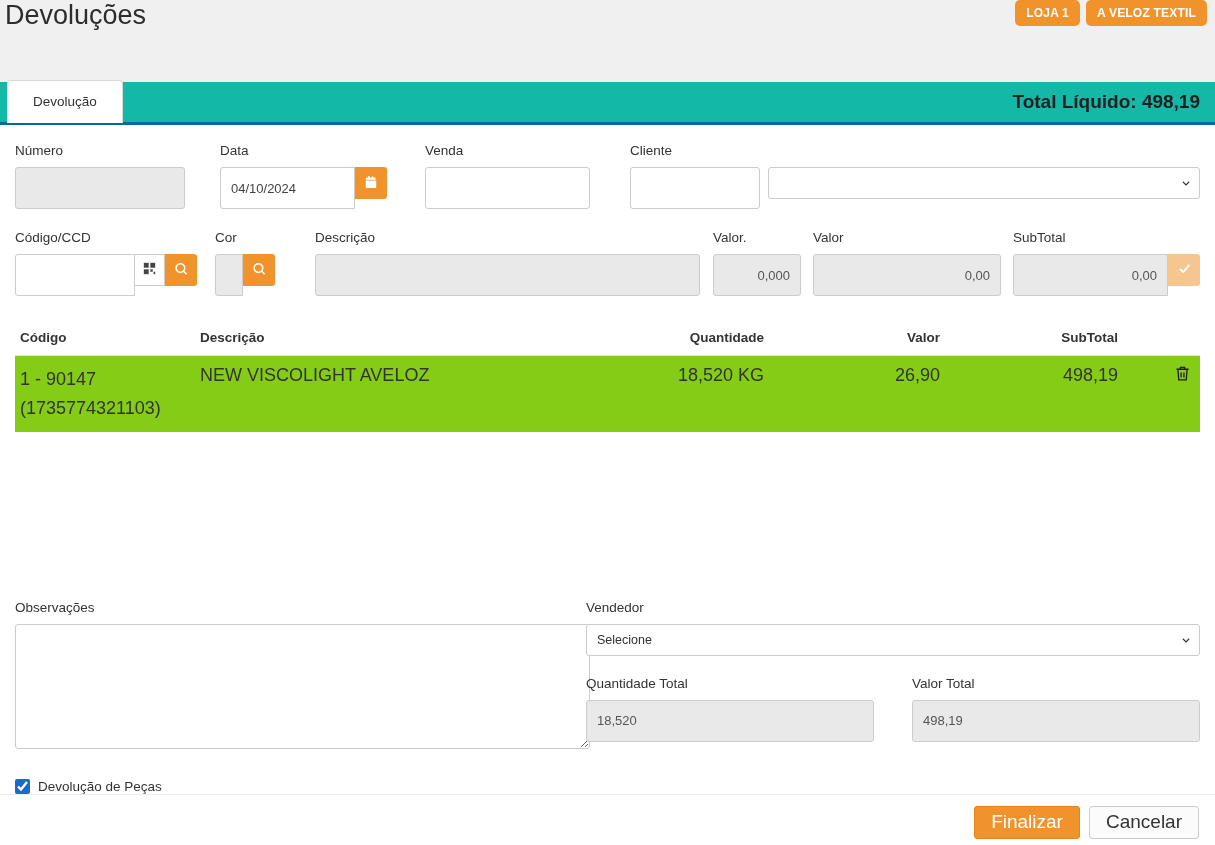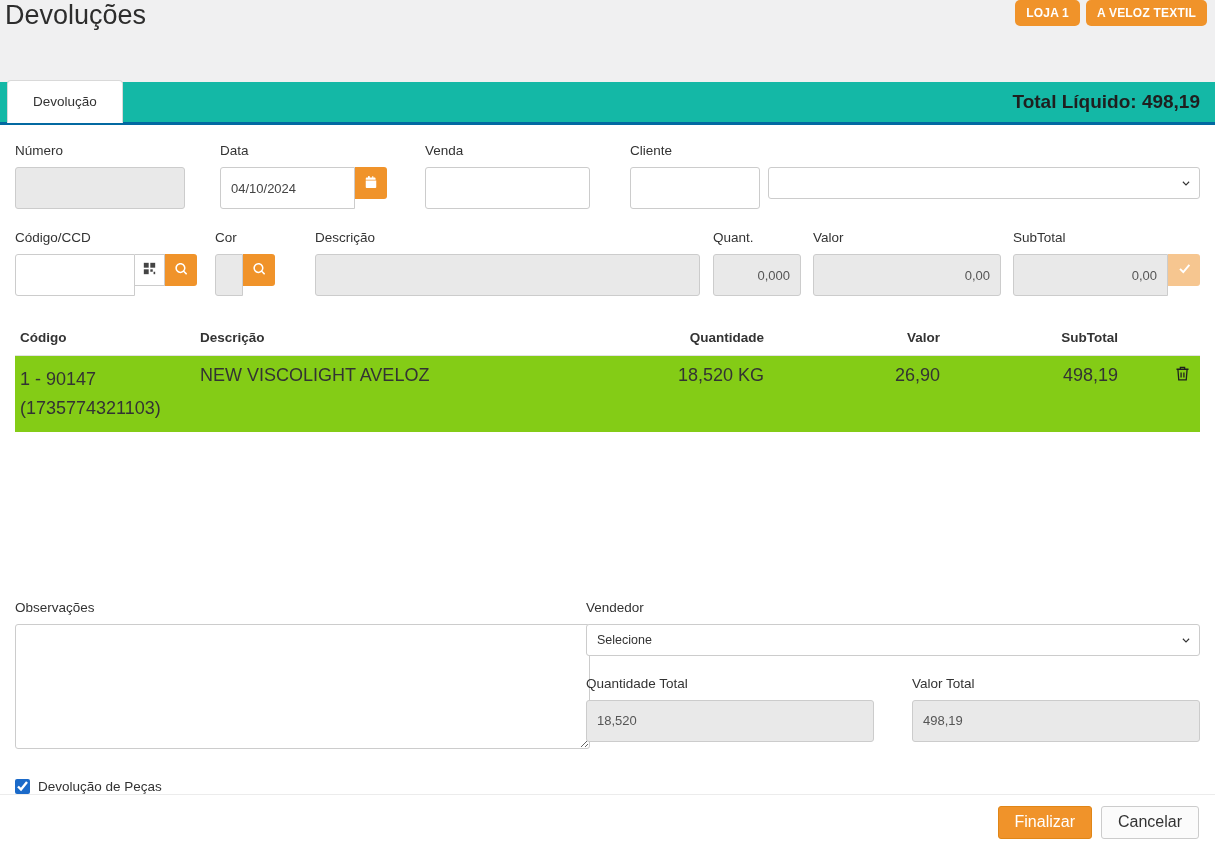--- a/index.html
+++ b/index.html
@@ -116,21 +116,21 @@
   .totals-row .field { flex:1; }
 
   .check-row { margin-top:30px; display:flex; align-items:center; gap:8px; font-size:13.5px; }
   .check-row input[type=checkbox] { width:15px; height:15px; accent-color:#1b6ac9; cursor:pointer; }
 
   
   .footer {
     margin:auto -15px 0; border-top:1px solid #ececec; background:#fff;
     padding:11px 16px; display:flex; justify-content:flex-end; gap:9px;
   }
-  .btn { height:33px; padding:0 16px; border-radius:3px; font-size:16px; font-family:inherit; cursor:pointer; }
+  .btn { height:33px; padding:0 16px; border-radius:3px; font-size:19px; font-family:inherit; cursor:pointer; }
   .btn-primary { background:#f0932a; border:1px solid #e08617; color:#fff; }
   .btn-default { background:#fbfbfb; border:1px solid #ccc; color:#333; }
 </style>
 </head>
 <body>
 
 <div class="header">
   <div class="page-title">Devoluções</div>
   <div class="badges">
     <button class="badge">LOJA 1</button>
@@ -224,21 +224,21 @@
                 </svg>
             </span>
           </button>
         </div>
       </div>
       <div class="field w-desc">
         <label>Descrição</label>
         <input class="input" disabled="" value="" style="">
       </div>
       <div class="field w-quant">
-        <label>Quant.</label>
+        <label>Valor.</label>
         <input class="input ta-right" disabled="" value="0,000" style="">
       </div>
       <div class="field w-valor">
         <label>Valor</label>
         <input class="input ta-right" disabled="" value="0,00" style="">
       </div>
       <div class="field w-sub">
         <label>SubTotal</label>
         <div class="group">
           <input class="input ta-right" disabled="" value="0,00" style="">

